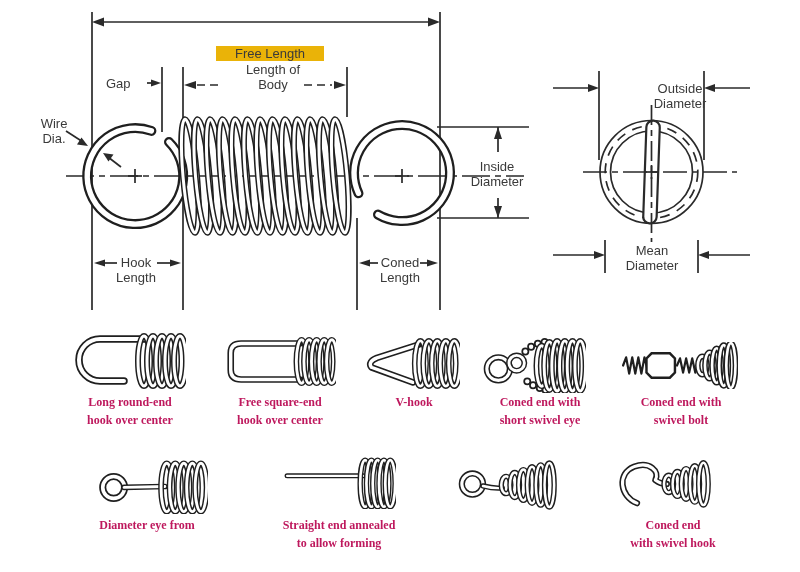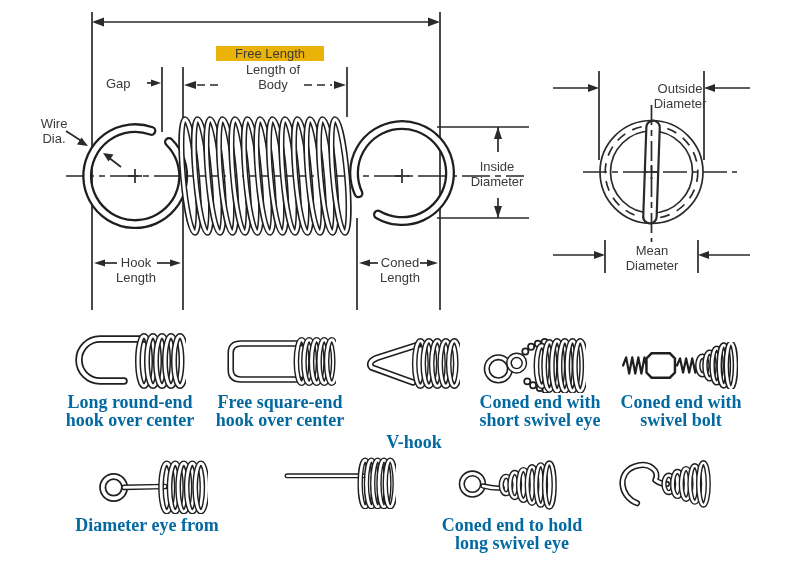--- a/index.html
+++ b/index.html
@@ -5,21 +5,21 @@
   html,body{margin:0;padding:0;background:#fff;}
   #page{position:relative;width:800px;height:572px;background:#fff;overflow:hidden;
         font-family:"Liberation Sans",sans-serif;}
   svg{display:block;}
   .abs{position:absolute;}
   .dlabel{position:absolute;font:13px/15px "Liberation Sans",sans-serif;color:#3a3a3a;
           text-align:center;}
   .dlabel span{display:block;}
   .bgw{background:#eab308;padding:0 4px;margin-top:32px;}
   .cap{position:absolute;font-family:"Liberation Serif",serif;font-weight:bold;
-       font-size:18px;line-height:17.5px;color:#0369a1;text-align:center;}
+       font-size:12px;line-height:17.5px;color:#be185d;text-align:center;}
   .cap span{display:block;}
   
   .kb{stroke:#1f1f1f;fill:none;stroke-linecap:round;stroke-linejoin:round;}
   .kw{stroke:#ffffff;fill:none;stroke-linecap:round;stroke-linejoin:round;}
   .dim{stroke:#2a2a2a;stroke-width:1.7;fill:none;}
   .arw{fill:#2a2a2a;stroke:none;}
 </style>
 </head>
 <body>
 
@@ -280,21 +280,21 @@
   </svg>
 
   <div class="cap" style="left:55px;top:394px;width:150px;">
     <span>Long round-end</span>
     <span>hook over center</span>
   </div>
   <div class="cap" style="left:205px;top:394px;width:150px;">
     <span>Free square-end</span>
     <span>hook over center</span>
   </div>
-  <div class="cap" style="left:344px;top:394px;width:140px;margin-top:40px;">
+  <div class="cap" style="left:344px;top:394px;width:140px;">
     <span>V-hook</span>
   </div>
   <div class="cap" style="left:462px;top:394px;width:156px;">
     <span>Coned end with</span>
     <span>short swivel eye</span>
   </div>
   <div class="cap" style="left:603px;top:394px;width:156px;">
     <span>Coned end with</span>
     <span>swivel bolt</span>
   </div>
@@ -363,18 +363,22 @@
       <ellipse cx="77" cy="30" rx="5" ry="16" class="kw" stroke-width="2.6"></ellipse>
     <ellipse cx="86" cy="30" rx="5" ry="19" class="kb" stroke-width="5.5"></ellipse>
       <ellipse cx="86" cy="30" rx="5" ry="19" class="kw" stroke-width="2.6"></ellipse>
     <ellipse cx="95" cy="30" rx="5" ry="22" class="kb" stroke-width="5.5"></ellipse>
       <ellipse cx="95" cy="30" rx="5" ry="22" class="kw" stroke-width="2.6"></ellipse>
   </svg>
 
   <div class="cap" style="left:57px;top:517px;width:180px;">
     <span>Diameter eye from</span>
   </div>
-  <div class="cap" style="left:427px;top:517px;width:170px;">
-    <span>Coned end to hold</span>
-    <span>long swivel eye</span>
+  <div class="cap" style="left:249px;top:517px;width:180px;">
+    <span>Straight end annealed</span>
+    <span>to allow forming</span>
+  </div>
+  <div class="cap" style="left:593px;top:517px;width:160px;">
+    <span>Coned end</span>
+    <span>with swivel hook</span>
   </div>
 
 </div>
 
 </body></html>

